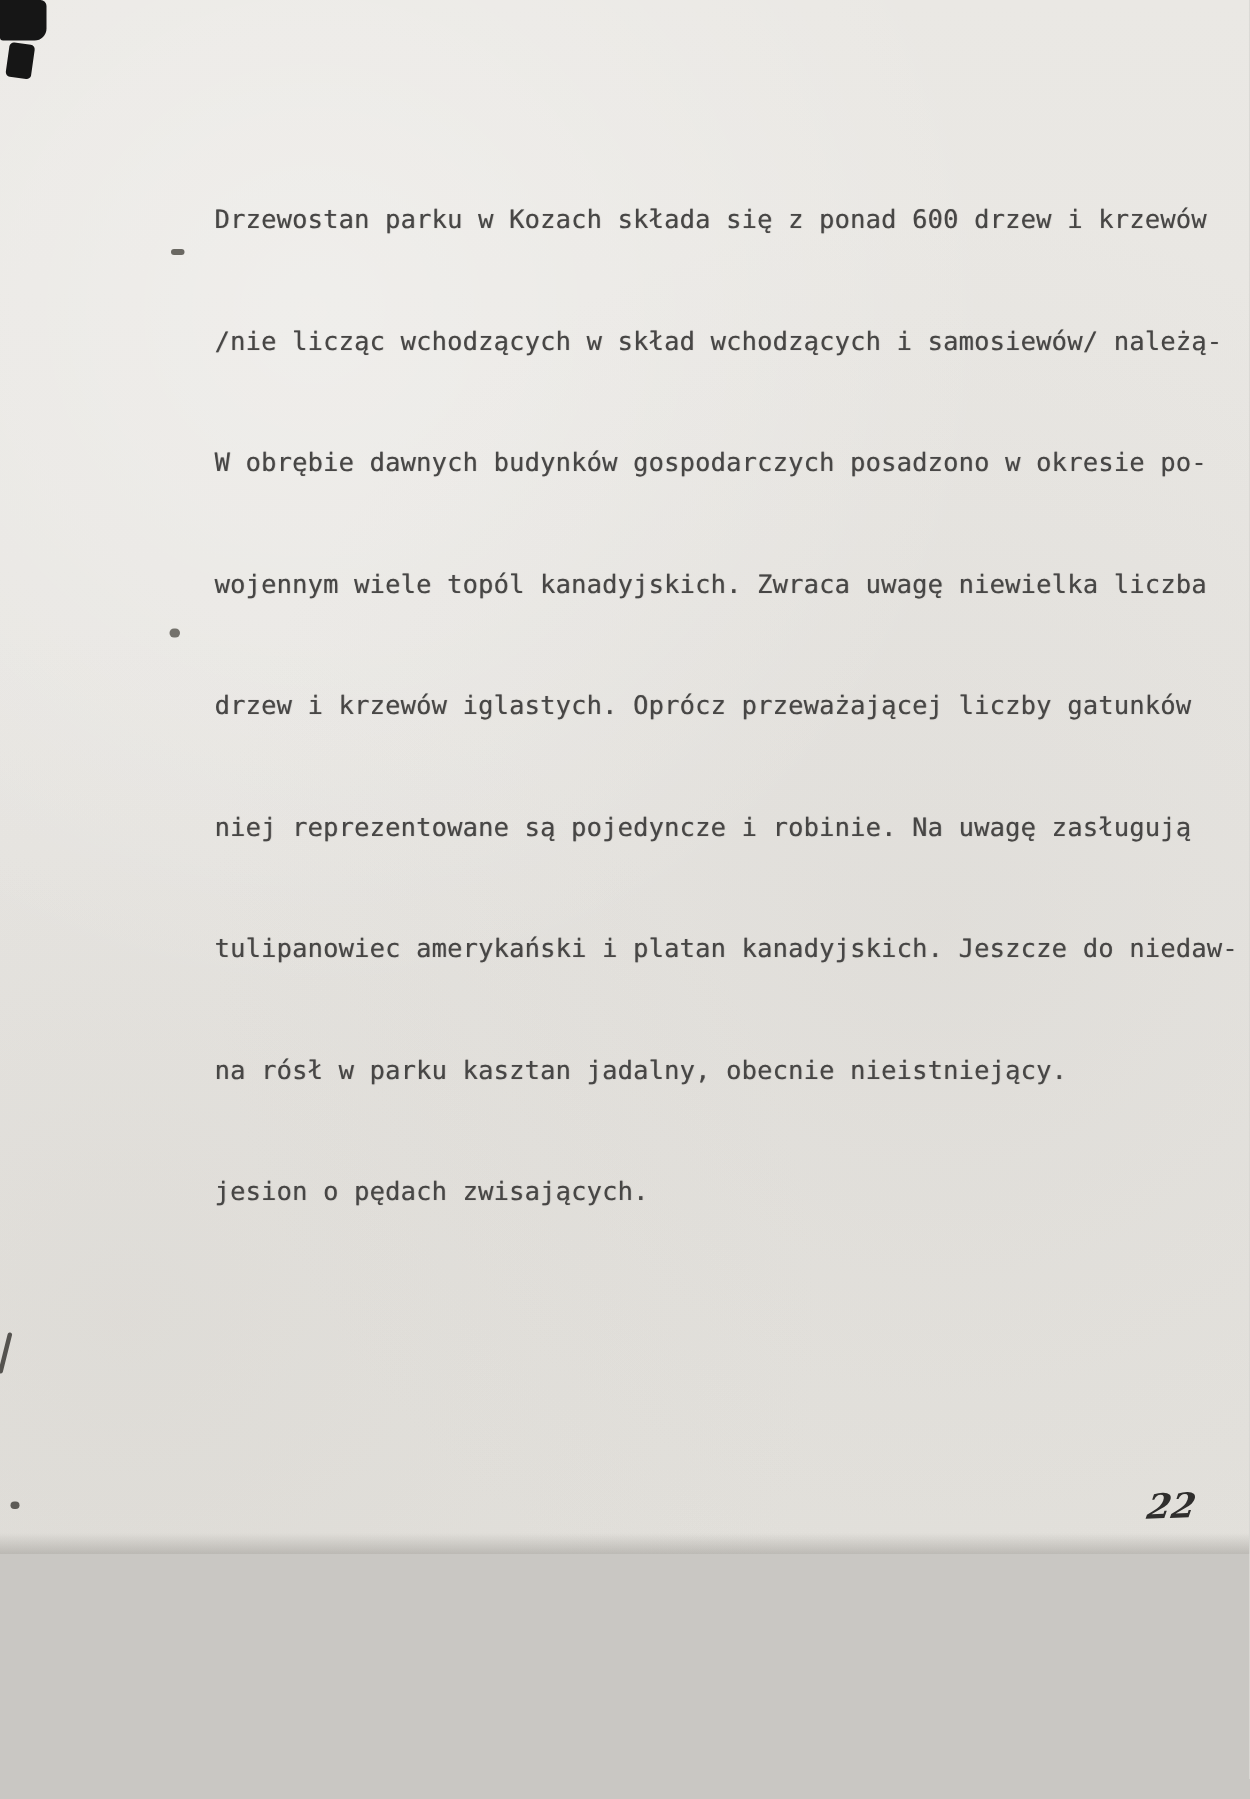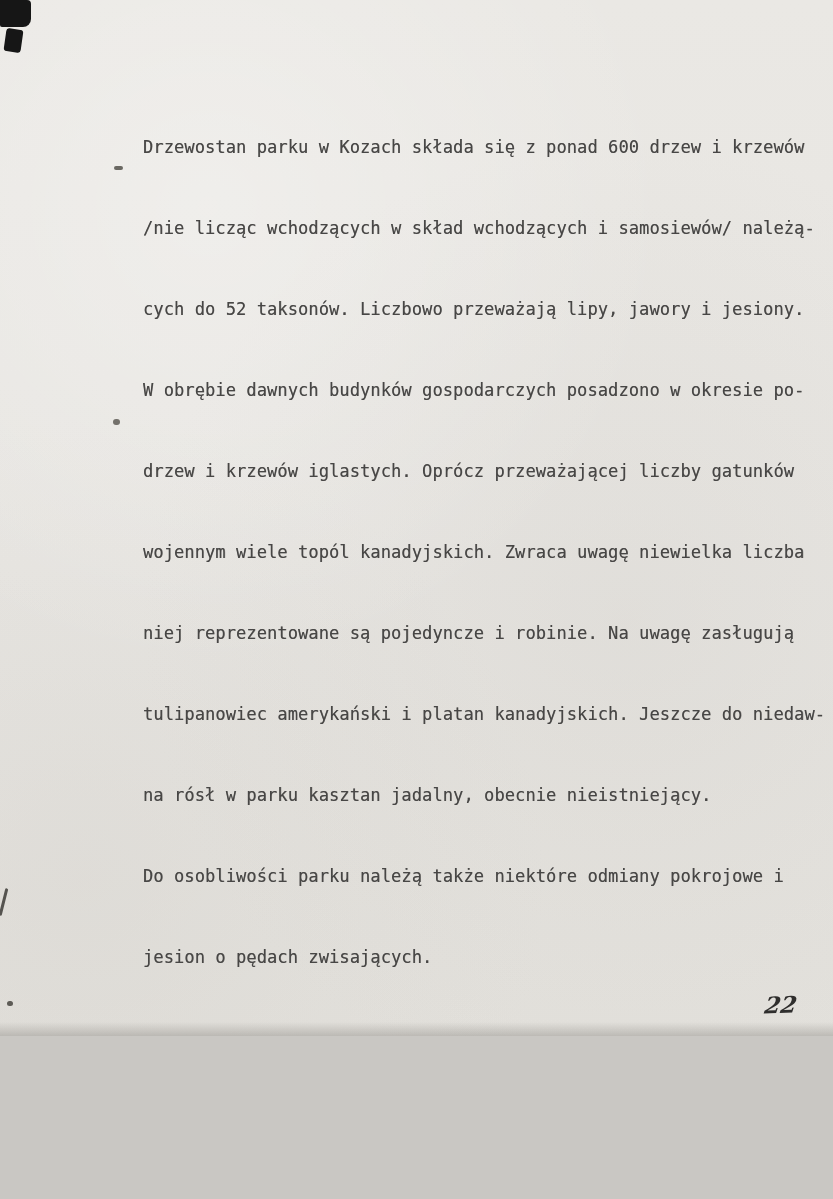--- a/index.html
+++ b/index.html
@@ -64,28 +64,26 @@
   <div class="artifact a-edge-dash-1"></div>
   <div class="artifact a-edge-dash-2"></div>
   <div class="artifact a-slash"></div>
   <div class="artifact a-dot"></div>
   <div class="artifact a-vline"></div>
   <div class="artifact a-bottom-shade"></div>
 
   <div class="text-block">
     <div class="line">Drzewostan parku w Kozach składa się z ponad 600 drzew i krzewów</div>
     <div class="line">/nie licząc wchodzących w skład wchodzących i samosiewów/ należą-</div>
-    <div class="line">cych do 52 taksonów. Liczbowo przeważają lipy, jawory i jesiony.</div>
     <div class="line">W obrębie dawnych budynków gospodarczych posadzono w okresie po-</div>
+    <div class="line">wojennym wiele topól kanadyjskich. Zwraca uwagę niewielka liczba</div>
     <div class="line">drzew i krzewów iglastych. Oprócz przeważającej liczby gatunków</div>
-    <div class="line">wojennym wiele topól kanadyjskich. Zwraca uwagę niewielka liczba</div>
     <div class="line">niej reprezentowane są pojedyncze i robinie. Na uwagę zasługują</div>
     <div class="line">tulipanowiec amerykański i platan kanadyjskich. Jeszcze do niedaw-</div>
     <div class="line">na rósł w parku kasztan jadalny, obecnie nieistniejący.</div>
-    <div class="line">Do osobliwości parku należą także niektóre odmiany pokrojowe i</div>
     <div class="line">jesion o pędach zwisających.</div>
     
     
     
     
     
     
     
     
     

